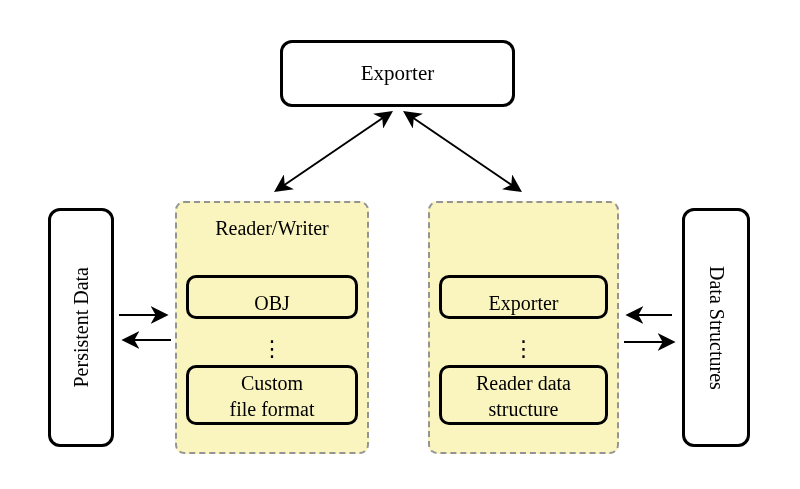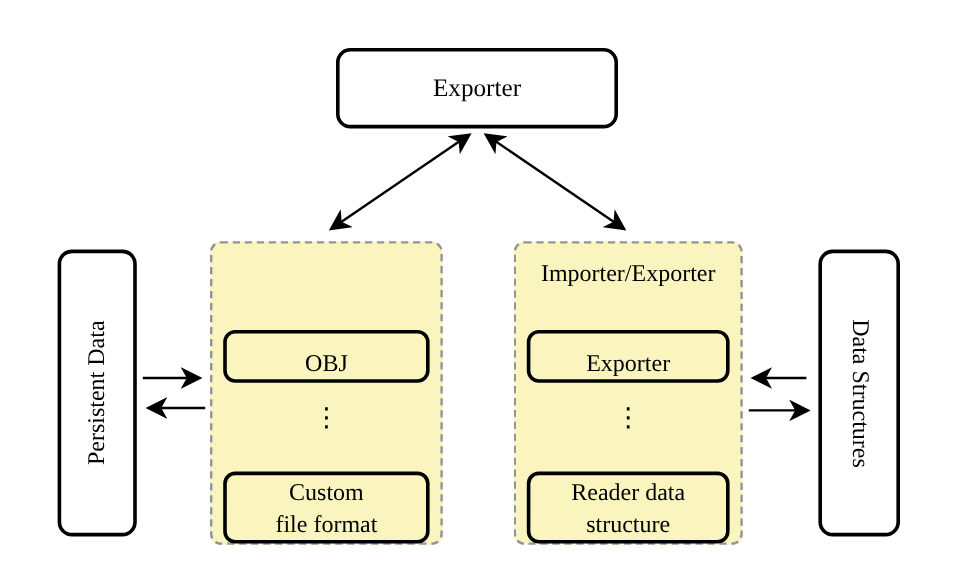--- a/index.html
+++ b/index.html
@@ -75,21 +75,21 @@
     border: 3px solid #000000;
     border-radius: 10px;
     display: flex;
     align-items: flex-end;
     justify-content: center;
     text-align: center;
     font-size: 20px;
     line-height: 26px;
   }
   .inner-top { top: 72px; height: 44px; }
-  .inner-bottom { top: 190px; height: 60px; }
+  .inner-bottom { top: 162px; height: 60px; }
   .multiline { white-space: pre-line; }
   .dots {
     position: absolute;
     top: 128px;
     left: 0; right: 0;
     text-align: center;
     font-size: 22px;
     line-height: 36px;
     font-family: "DejaVu Sans", sans-serif;
   }
@@ -130,32 +130,32 @@
 
   <div id="persistent-data" class="node side-box">
     <span class="vtext-up">Persistent Data</span>
   </div>
 
   <div id="data-structures" class="node side-box">
     <span class="vtext-down">Data Structures</span>
   </div>
 
   <div id="reader-writer" class="panel">
+    <div class="panel-title">Reader/Writer</div>
     <div class="inner-box inner-top">
       <span>OBJ</span>
     </div>
     <div class="dots">⋮</div>
     <div class="inner-box inner-bottom">
       <span class="multiline">Custom
 file format</span>
     </div>
   </div>
 
   <div id="importer-exporter" class="panel">
-    <div class="panel-title">Importer/Exporter</div>
     <div class="inner-box inner-top">
       <span>Exporter</span>
     </div>
     <div class="dots">⋮</div>
     <div class="inner-box inner-bottom">
       <span class="multiline">Reader data
 structure</span>
     </div>
   </div>
 

